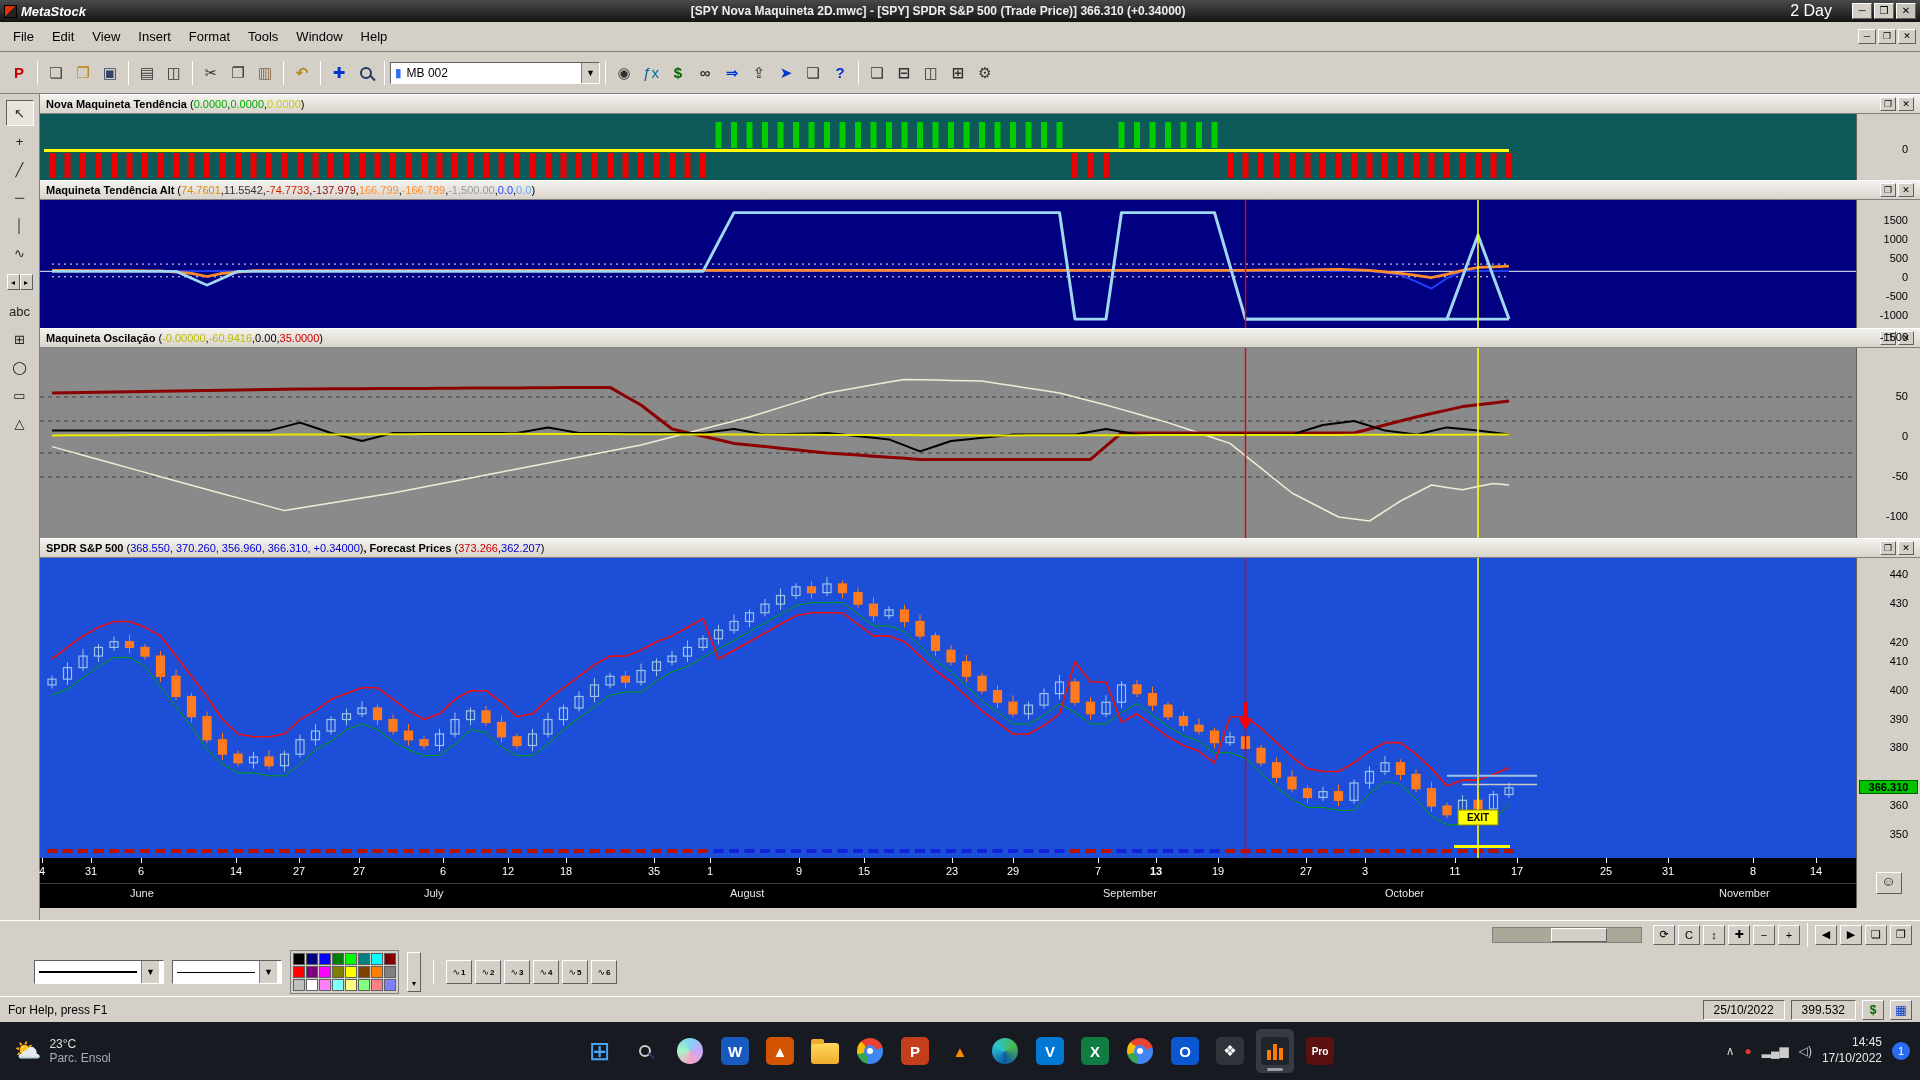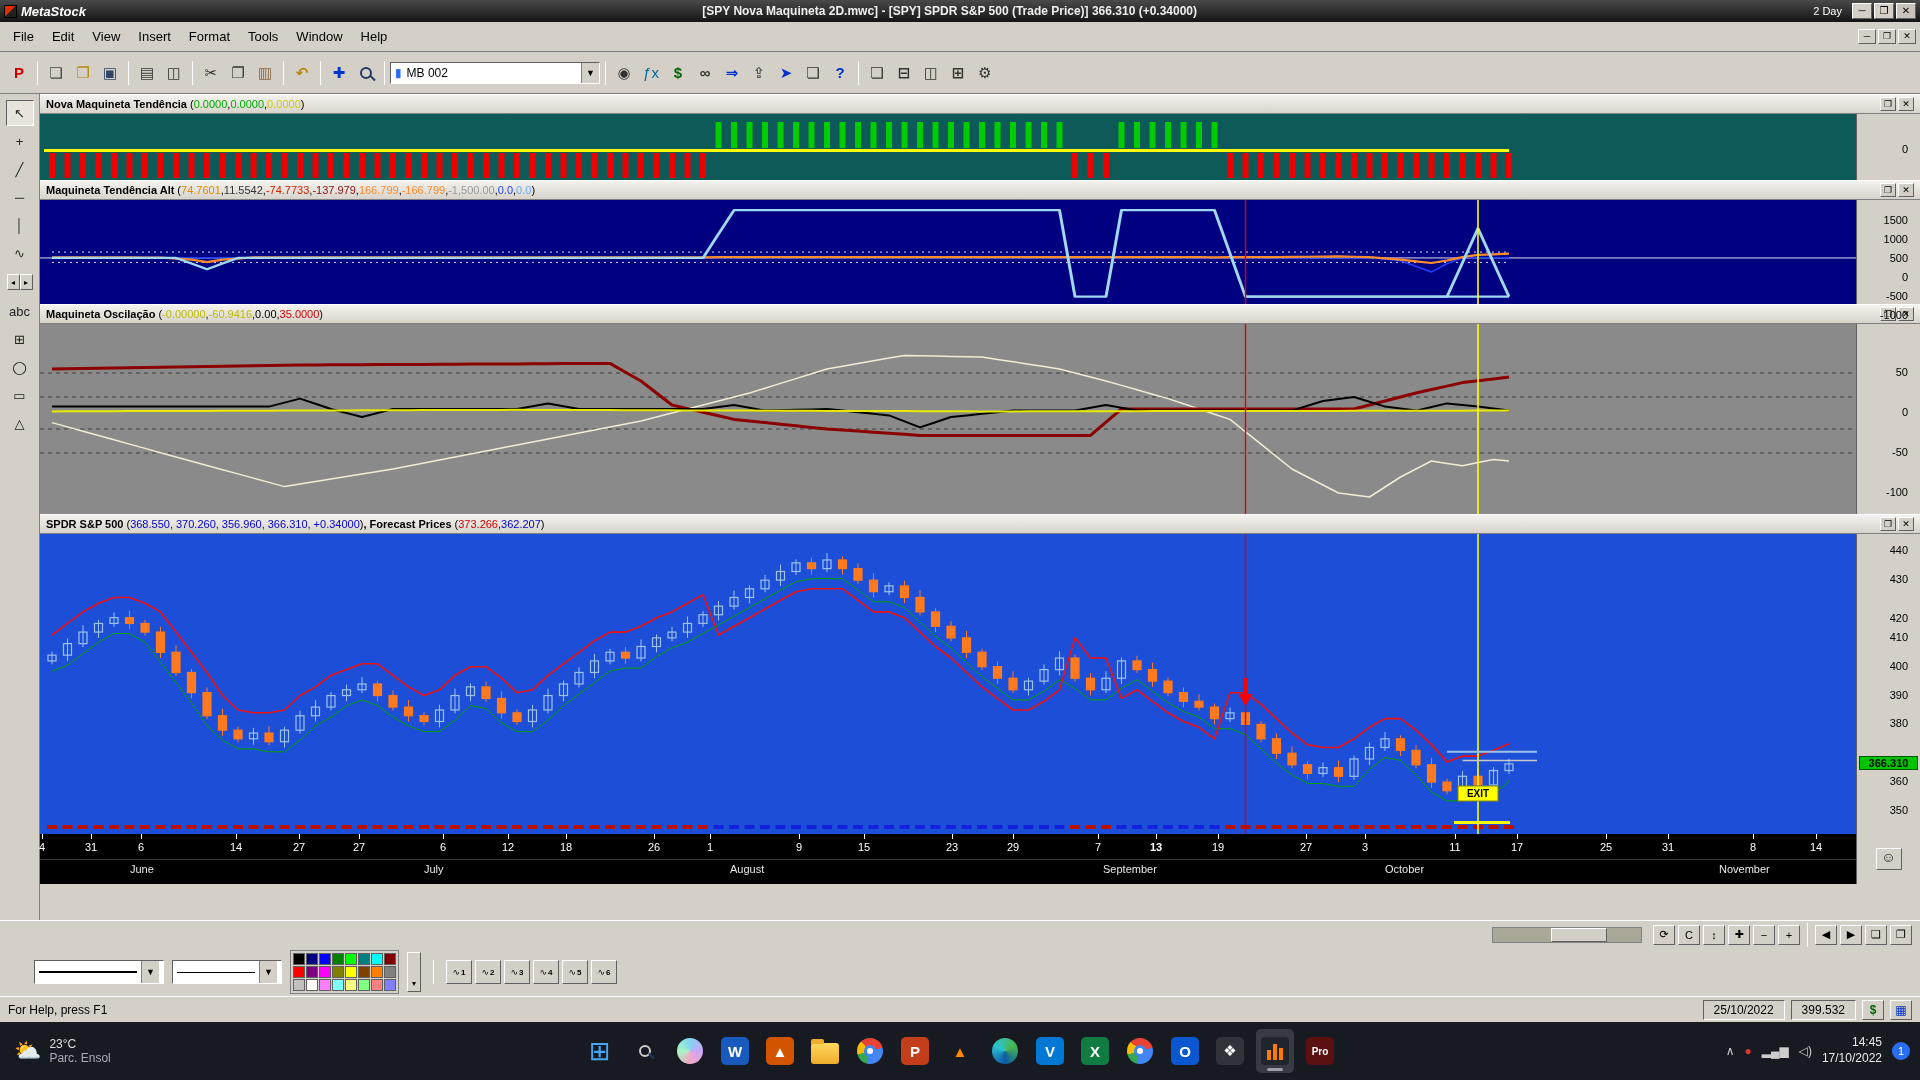--- a/index.html
+++ b/index.html
@@ -5,21 +5,21 @@
 *{margin:0;padding:0;box-sizing:border-box;}
 html,body{width:1920px;height:1080px;overflow:hidden;}
 body{font-family:"Liberation Sans","DejaVu Sans",sans-serif;font-size:12px;background:#d4d0c8;}
 #screen{width:1920px;height:1080px;display:flex;flex-direction:column;}
 
 
 .titlebar{height:22px;background:linear-gradient(#4a4a4a,#141414);color:#fff;display:flex;align-items:center;padding:0 4px;flex:0 0 22px;}
 .ms-logo{display:flex;align-items:center;gap:4px;font-style:italic;font-weight:bold;font-size:13px;}
 .ms-logo .logo-sq{width:13px;height:13px;background:linear-gradient(135deg,#e03000 50%,#222 50%);display:inline-block;border:1px solid #000;}
 .titlebar .ttext{flex:1;text-align:center;font-weight:bold;font-size:12px;color:#eee;}
-.periodicity{margin-right:8px;font-size:11px;}
+.periodicity{margin-right:18px;font-size:16px;}
 .winbtn{width:20px;height:16px;margin-left:2px;background:#d4d0c8;color:#000;border:1px solid;border-color:#fff #606060 #606060 #fff;font-size:10px;line-height:14px;text-align:center;cursor:default;}
 .winbtn.close{background:#c8c4bc;color:#000;}
 
 
 .menubar{height:30px;background:#d4d0c8;display:flex;align-items:center;padding:0 4px;border-bottom:1px solid #808080;flex:0 0 30px;}
 .menuitem{padding:4px 9px;font-size:13px;color:#000;}
 .menubar .spacer{flex:1;}
 .mwinbtn{width:18px;height:15px;margin-left:2px;background:#d4d0c8;border:1px solid;border-color:#fff #606060 #606060 #fff;font-size:9px;line-height:12px;text-align:center;}
 
 
@@ -343,21 +343,21 @@
             <span>, </span>
             <span style="color: rgb(34, 68, 255);">0.0</span>
             <span>, </span>
             <span style="color: rgb(102, 170, 255);">0.0</span>
             <span> )</span>
             <span class="pbtns">
               <span class="mbtn">❐</span>
               <span class="mbtn">✕</span>
             </span>
           </div>
-          <div class="prow" style="height: 104px;">
+          <div class="prow" style="height: 128px;">
             <div class="pchart" style="background: rgb(0, 0, 128);">
               <svg viewBox="0 0 1816 140" preserveAspectRatio="none">
                 <line x1="0" y1="78" x2="1816" y2="78" stroke="#ffffff" stroke-width="1"></line>
                 <path d=" M12.0 70.1 L27.5 70.1 L43.0 70.1 L58.5 70.1 L74.0 70.1 L89.5 70.1 L105.0 70.1 L120.5 70.1 L136.0 70.1 L151.5 70.1 L167.0 70.1 L182.5 70.1 L198.0 70.1 L213.5 70.1 L229.0 70.1 L244.5 70.1 L260.0 70.1 L275.5 70.1 L291.0 70.1 L306.5 70.1 L322.0 70.1 L337.5 70.1 L353.0 70.1 L368.5 70.1 L384.0 70.1 L399.5 70.1 L415.0 70.1 L430.5 70.1 L446.0 70.1 L461.5 70.1 L477.0 70.1 L492.5 70.1 L508.0 70.1 L523.5 70.1 L539.0 70.1 L554.5 70.1 L570.0 70.1 L585.5 70.1 L601.0 70.1 L616.5 70.1 L632.0 70.1 L647.5 70.1 L663.0 70.1 L678.5 70.1 L694.0 70.1 L709.5 70.1 L725.0 70.1 L740.5 70.1 L756.0 70.1 L771.5 70.1 L787.0 70.1 L802.5 70.1 L818.0 70.1 L833.5 70.1 L849.0 70.1 L864.5 70.1 L880.0 70.1 L895.5 70.1 L911.0 70.1 L926.5 70.1 L942.0 70.1 L957.5 70.1 L973.0 70.1 L988.5 70.1 L1004.0 70.1 L1019.5 70.1 L1035.0 70.1 L1050.5 70.1 L1066.0 70.1 L1081.5 70.1 L1097.0 70.1 L1112.5 70.1 L1128.0 70.1 L1143.5 70.1 L1159.0 70.1 L1174.5 70.1 L1190.0 70.1 L1205.5 70.1 L1221.0 70.1 L1236.5 70.1 L1252.0 70.1 L1267.5 70.1 L1283.0 70.1 L1298.5 70.1 L1314.0 70.1 L1329.5 70.1 L1345.0 70.1 L1360.5 70.1 L1376.0 70.1 L1391.5 70.1 L1407.0 70.1 L1422.5 70.1 L1438.0 70.1 L1453.5 70.1 L1469.0 70.1" fill="none" stroke-linejoin="round" stroke="#ffffff" stroke-width="1" stroke-dasharray="2,4"></path>
                 <path d=" M12.0 84.0 L27.5 84.0 L43.0 84.0 L58.5 84.0 L74.0 84.0 L89.5 84.0 L105.0 84.0 L120.5 84.0 L136.0 84.0 L151.5 84.0 L167.0 84.0 L182.5 84.0 L198.0 84.0 L213.5 84.0 L229.0 84.0 L244.5 84.0 L260.0 84.0 L275.5 84.0 L291.0 84.0 L306.5 84.0 L322.0 84.0 L337.5 84.0 L353.0 84.0 L368.5 84.0 L384.0 84.0 L399.5 84.0 L415.0 84.0 L430.5 84.0 L446.0 84.0 L461.5 84.0 L477.0 84.0 L492.5 84.0 L508.0 84.0 L523.5 84.0 L539.0 84.0 L554.5 84.0 L570.0 84.0 L585.5 84.0 L601.0 84.0 L616.5 84.0 L632.0 84.0 L647.5 84.0 L663.0 84.0 L678.5 84.0 L694.0 84.0 L709.5 84.0 L725.0 84.0 L740.5 84.0 L756.0 84.0 L771.5 84.0 L787.0 84.0 L802.5 84.0 L818.0 84.0 L833.5 84.0 L849.0 84.0 L864.5 84.0 L880.0 84.0 L895.5 84.0 L911.0 84.0 L926.5 84.0 L942.0 84.0 L957.5 84.0 L973.0 84.0 L988.5 84.0 L1004.0 84.0 L1019.5 84.0 L1035.0 84.0 L1050.5 84.0 L1066.0 84.0 L1081.5 84.0 L1097.0 84.0 L1112.5 84.0 L1128.0 84.0 L1143.5 84.0 L1159.0 84.0 L1174.5 84.0 L1190.0 84.0 L1205.5 84.0 L1221.0 84.0 L1236.5 84.0 L1252.0 84.0 L1267.5 84.0 L1283.0 84.0 L1298.5 84.0 L1314.0 84.0 L1329.5 84.0 L1345.0 84.0 L1360.5 84.0 L1376.0 84.0 L1391.5 84.0 L1407.0 84.0 L1422.5 84.0 L1438.0 84.0 L1453.5 84.0 L1469.0 84.0" fill="none" stroke-linejoin="round" stroke="#ffffff" stroke-width="1" stroke-dasharray="2,4"></path>
                 <path d=" M12.0 77.8 L27.5 77.8 L43.0 77.8 L58.5 77.8 L74.0 77.8 L89.5 77.8 L105.0 77.8 L120.5 77.8 L136.0 77.8 L151.5 77.8 L167.0 77.8 L182.5 77.8 L198.0 77.8 L213.5 77.8 L229.0 77.8 L244.5 77.8 L260.0 77.8 L275.5 77.8 L291.0 77.8 L306.5 77.8 L322.0 77.8 L337.5 77.8 L353.0 77.8 L368.5 77.8 L384.0 77.8 L399.5 77.8 L415.0 77.8 L430.5 77.8 L446.0 77.8 L461.5 77.8 L477.0 77.8 L492.5 77.8 L508.0 77.8 L523.5 77.8 L539.0 77.8 L554.5 77.8 L570.0 77.8 L585.5 77.8 L601.0 77.8 L616.5 77.8 L632.0 77.8 L647.5 77.8 L663.0 77.8 L678.5 77.8 L694.0 77.8 L709.5 77.8 L725.0 77.8 L740.5 77.8 L756.0 77.8 L771.5 77.8 L787.0 77.8 L802.5 77.8 L818.0 77.8 L833.5 77.8 L849.0 77.8 L864.5 77.8 L880.0 77.8 L895.5 77.8 L911.0 77.8 L926.5 77.8 L942.0 77.8 L957.5 77.8 L973.0 77.8 L988.5 77.8 L1004.0 77.8 L1019.5 77.8 L1035.0 77.8 L1050.5 77.8 L1066.0 77.8 L1081.5 77.8 L1097.0 77.8 L1112.5 77.8 L1128.0 77.8 L1143.5 77.8 L1159.0 77.8 L1174.5 77.8 L1190.0 77.8 L1205.5 77.8 L1221.0 77.8 L1236.5 77.8 L1252.0 77.8 L1267.5 77.8 L1283.0 77.8 L1298.5 77.8 L1314.0 77.8 L1329.5 77.8 L1345.0 79.8 L1360.5 81.8 L1376.0 89.3 L1391.5 96.9 L1407.0 85.6 L1422.5 77.8 L1438.0 77.8 L1453.5 77.8 L1469.0 77.8" fill="none" stroke-linejoin="round" stroke="#2040ff" stroke-width="2"></path>
                 <path d=" M12.0 77.1 L27.5 77.1 L43.0 77.2 L58.5 77.2 L74.0 77.3 L89.5 77.3 L105.0 77.4 L120.5 77.4 L136.0 78.9 L151.5 80.3 L167.0 83.7 L182.5 80.3 L198.0 78.8 L213.5 77.2 L229.0 77.2 L244.5 77.2 L260.0 77.2 L275.5 77.2 L291.0 77.2 L306.5 77.2 L322.0 77.2 L337.5 77.2 L353.0 77.2 L368.5 77.2 L384.0 77.2 L399.5 77.2 L415.0 77.2 L430.5 77.2 L446.0 77.1 L461.5 77.1 L477.0 77.1 L492.5 77.1 L508.0 77.1 L523.5 77.1 L539.0 77.1 L554.5 77.1 L570.0 77.1 L585.5 77.1 L601.0 77.1 L616.5 77.1 L632.0 77.1 L647.5 77.1 L663.0 77.1 L678.5 77.0 L694.0 77.0 L709.5 77.0 L725.0 77.0 L740.5 77.0 L756.0 77.0 L771.5 77.0 L787.0 77.0 L802.5 77.0 L818.0 77.0 L833.5 77.0 L849.0 77.0 L864.5 77.0 L880.0 77.0 L895.5 77.0 L911.0 77.0 L926.5 76.9 L942.0 76.9 L957.5 76.9 L973.0 77.0 L988.5 77.0 L1004.0 77.0 L1019.5 77.0 L1035.0 77.0 L1050.5 77.0 L1066.0 77.0 L1081.5 77.0 L1097.0 77.0 L1112.5 77.0 L1128.0 77.0 L1143.5 77.0 L1159.0 77.0 L1174.5 77.1 L1190.0 77.0 L1205.5 76.9 L1221.0 76.8 L1236.5 76.8 L1252.0 76.7 L1267.5 76.4 L1283.0 76.2 L1298.5 75.9 L1314.0 76.4 L1329.5 76.9 L1345.0 78.6 L1360.5 80.3 L1376.0 82.5 L1391.5 84.8 L1407.0 81.4 L1422.5 76.9 L1438.0 73.8 L1453.5 73.1 L1469.0 72.3" fill="none" stroke-linejoin="round" stroke="#ff8c2a" stroke-width="3"></path>
                 <path d=" M1205.5 130.2 L1221.0 130.2 L1236.5 130.2 L1252.0 130.2 L1267.5 130.2 L1283.0 130.2 L1298.5 130.2 L1314.0 130.2 L1329.5 130.2 L1345.0 130.2 L1360.5 130.2 L1376.0 130.2 L1391.5 130.2 L1407.0 130.2 L1422.5 130.2 L1438.0 130.2 L1453.5 130.2 L1469.0 130.2" fill="none" stroke-linejoin="round" stroke="#9fd8f0" stroke-width="3"></path>
                 <path d=" M12.0 78.0 L27.5 78.0 L43.0 78.0 L58.5 78.0 L74.0 78.0 L89.5 78.0 L105.0 78.0 L120.5 78.0 L136.0 78.0 L151.5 85.6 L167.0 93.1 L182.5 85.6 L198.0 78.0 L213.5 78.0 L229.0 78.0 L244.5 78.0 L260.0 78.0 L275.5 78.0 L291.0 78.0 L306.5 78.0 L322.0 78.0 L337.5 78.0 L353.0 78.0 L368.5 78.0 L384.0 78.0 L399.5 78.0 L415.0 78.0 L430.5 78.0 L446.0 78.0 L461.5 78.0 L477.0 78.0 L492.5 78.0 L508.0 78.0 L523.5 78.0 L539.0 78.0 L554.5 78.0 L570.0 78.0 L585.5 78.0 L601.0 78.0 L616.5 78.0 L632.0 78.0 L647.5 78.0 L663.0 78.0 L678.5 45.9 L694.0 13.7 L709.5 13.7 L725.0 13.7 L740.5 13.7 L756.0 13.7 L771.5 13.7 L787.0 13.7 L802.5 13.7 L818.0 13.7 L833.5 13.7 L849.0 13.7 L864.5 13.7 L880.0 13.7 L895.5 13.7 L911.0 13.7 L926.5 13.7 L942.0 13.7 L957.5 13.7 L973.0 13.7 L988.5 13.7 L1004.0 13.7 L1019.5 13.7 L1035.0 130.2 L1050.5 130.2 L1066.0 130.2 L1081.5 13.7 L1097.0 13.7 L1112.5 13.7 L1128.0 13.7 L1143.5 13.7 L1159.0 13.7 L1174.5 13.7 L1190.0 72.0 L1205.5 130.2 L1221.0 130.2 L1236.5 130.2 L1252.0 130.2 L1267.5 130.2 L1283.0 130.2 L1298.5 130.2 L1314.0 130.2 L1329.5 130.2 L1345.0 130.2 L1360.5 130.2 L1376.0 130.2 L1391.5 130.2 L1407.0 130.2 L1422.5 84.2 L1438.0 38.3 L1453.5 84.2 L1469.0 130.2" fill="none" stroke-linejoin="round" stroke="#9fd8f0" stroke-width="3"></path>
                 <line x1="1205.5" y1="0" x2="1205.5" y2="140" stroke="#dd0000" stroke-width="1.4"></line>
@@ -762,21 +762,21 @@
             <span class="dtick" style="left: 259px;">27</span>
             <span class="dtickmark" style="left: 319px;"></span>
             <span class="dtick" style="left: 319px;">27</span>
             <span class="dtickmark" style="left: 403px;"></span>
             <span class="dtick" style="left: 403px;">6</span>
             <span class="dtickmark" style="left: 468px;"></span>
             <span class="dtick" style="left: 468px;">12</span>
             <span class="dtickmark" style="left: 526px;"></span>
             <span class="dtick" style="left: 526px;">18</span>
             <span class="dtickmark" style="left: 614px;"></span>
-            <span class="dtick" style="left: 614px;">26</span>
+            <span class="dtick" style="left: 614px;">35</span>
             <span class="dtickmark" style="left: 670px;"></span>
             <span class="dtick" style="left: 670px;">1</span>
             <span class="dtickmark" style="left: 759px;"></span>
             <span class="dtick" style="left: 759px;">9</span>
             <span class="dtickmark" style="left: 824px;"></span>
             <span class="dtick" style="left: 824px;">15</span>
             <span class="dtickmark" style="left: 912px;"></span>
             <span class="dtick" style="left: 912px;">23</span>
             <span class="dtickmark" style="left: 973px;"></span>
             <span class="dtick" style="left: 973px;">29</span>

